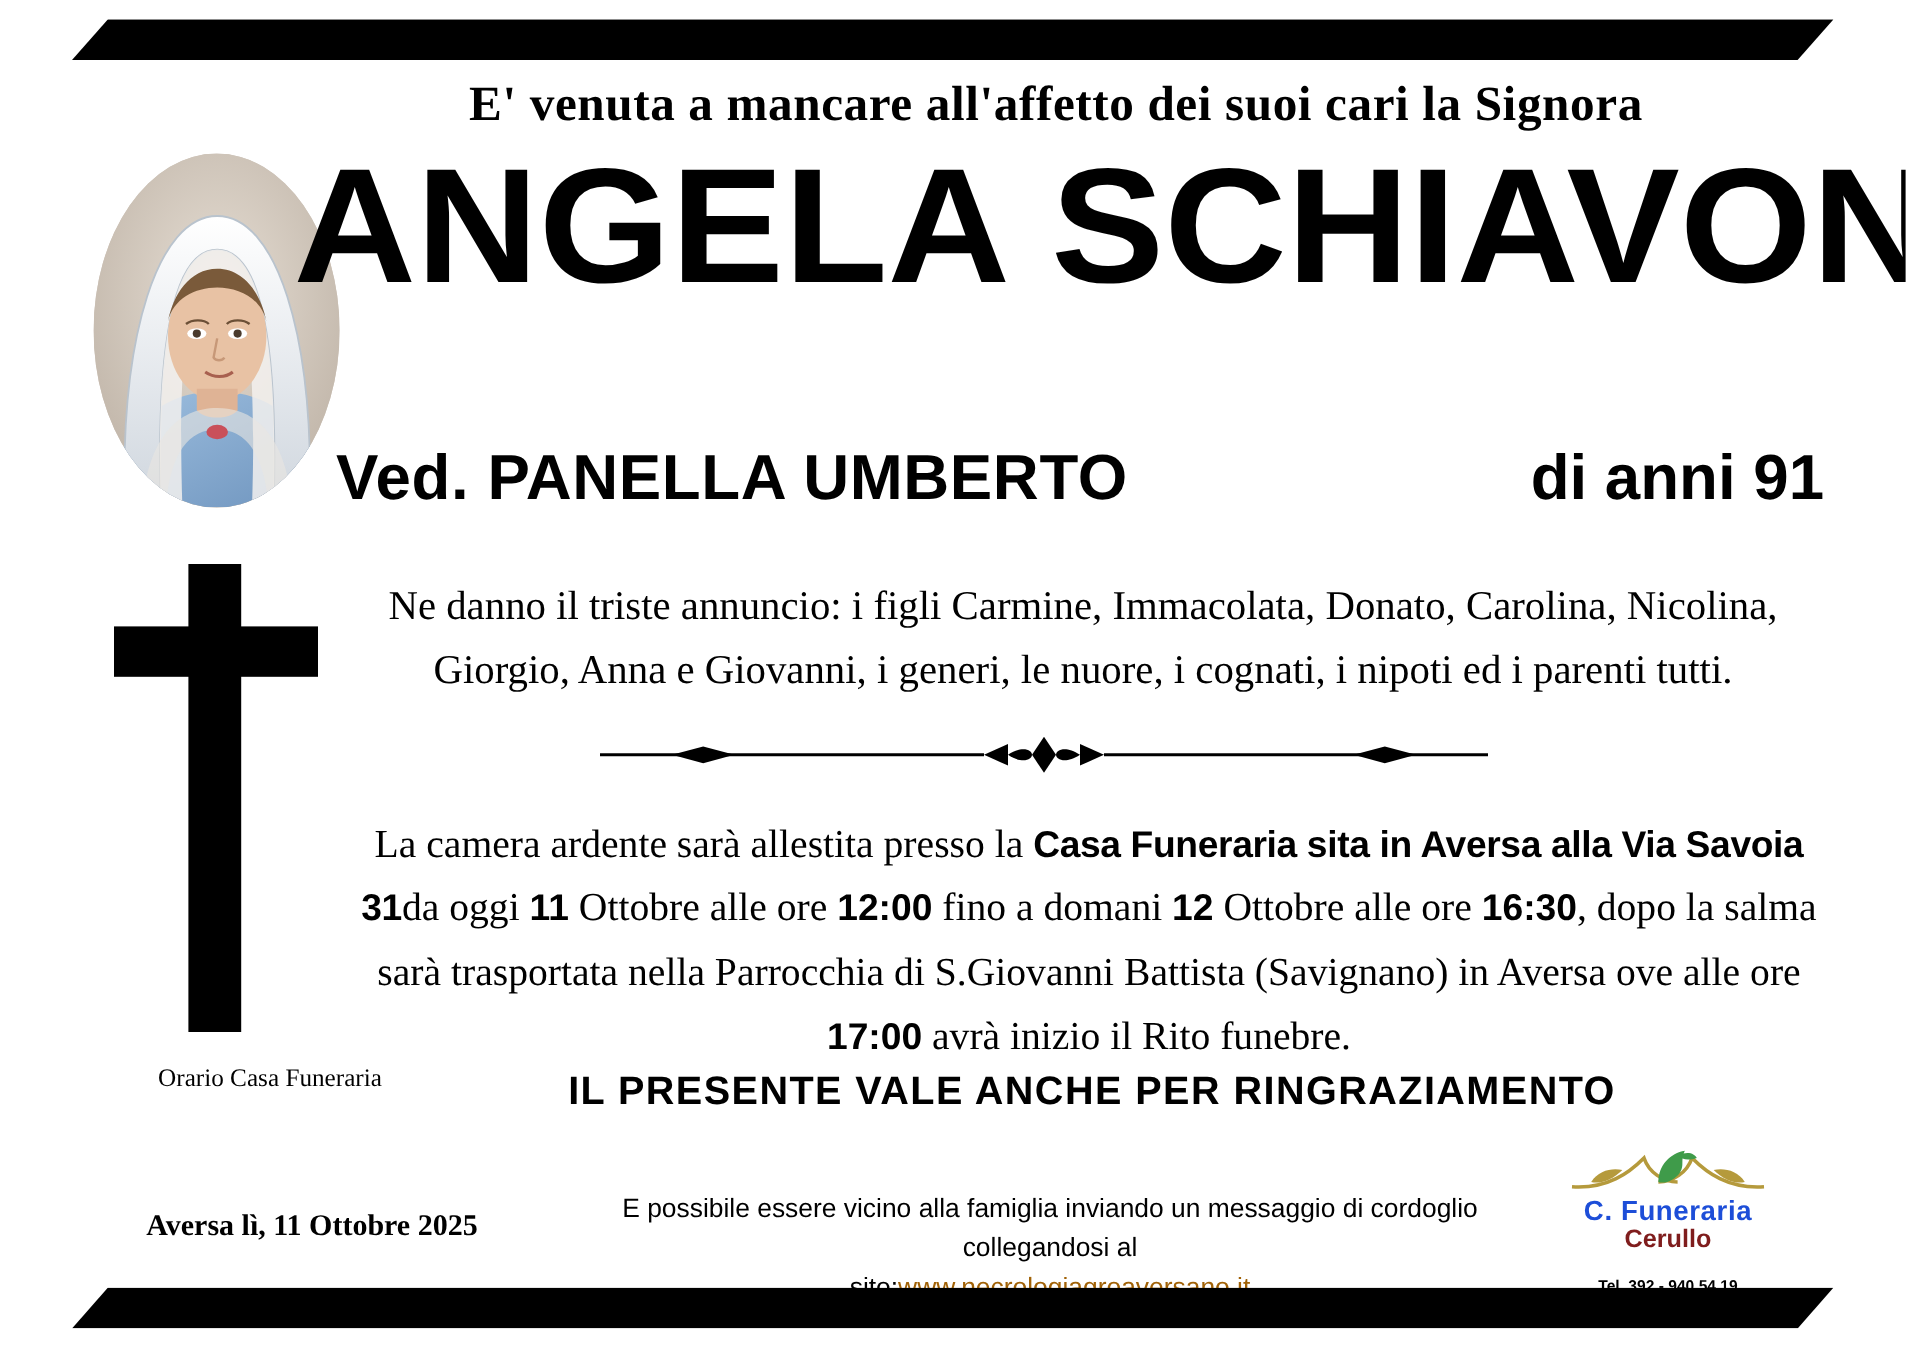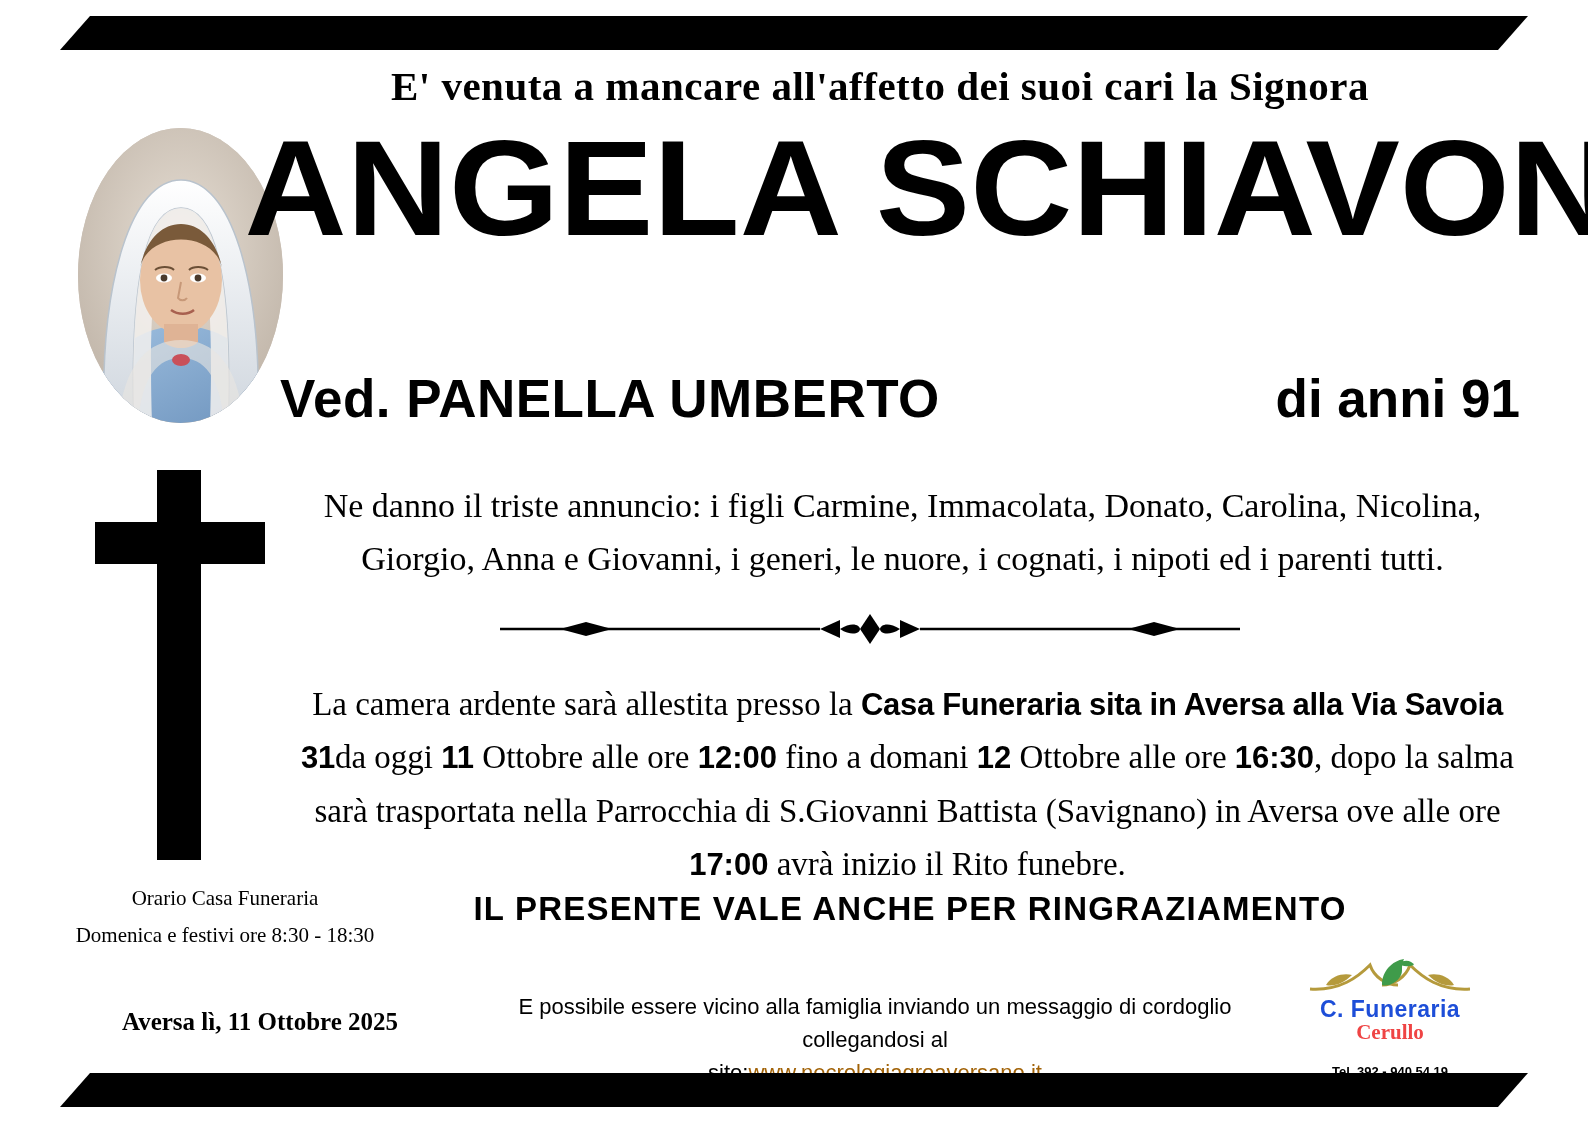--- a/index.html
+++ b/index.html
@@ -229,24 +229,24 @@
   }
   .logo .title {
     font-family: "Liberation Sans", sans-serif;
     font-weight: bold;
     font-size: 23px;
     color: #1d4ed8;
     letter-spacing: 0.5px;
     line-height: 1.05;
   }
   .logo .sub {
-    font-family: Liberation Serif, serif;
+    font-family: Liberation Sans, sans-serif;
     font-weight: bold;
     font-size: 21px;
-    color: #ef4444;
+    color: #7f1d1d;
     line-height: 1.1;
   }
   .logo .tel {
     font-family: Liberation Sans, sans-serif;
     font-weight: bold;
     font-size: 13px;
     color: #000;
     margin-top: 20px;
     white-space: nowrap;
   }
@@ -331,21 +331,20 @@
 </div>
 
 <div class="body-text">
   <span>La camera ardente sarà allestita presso la </span><b>Casa Funeraria sita in Aversa alla Via Savoia 31</b><span>da oggi </span><span class="num">11</span><span> Ottobre alle ore </span><span class="num">12:00</span><span> fino a domani </span><span class="num">12</span><span> Ottobre alle ore </span><span class="num">16:30</span><span>, dopo la salma sarà trasportata nella Parrocchia di S.Giovanni Battista (Savignano) in Aversa ove alle ore </span><span class="num">17:00</span><span> avrà inizio il Rito funebre.</span>
 </div>
 
 <div class="thanks">IL PRESENTE VALE ANCHE PER RINGRAZIAMENTO</div>
 
 <div class="hours">
   <div>Orario Casa Funeraria</div>
-  <div>Domenica e festivi ore 8:30 - 18:30</div>
 </div>
 
 <div class="date">Aversa lì, 11 Ottobre 2025</div>
 
 <div class="site-note">
   <span>E possibile essere vicino alla famiglia inviando un messaggio di cordoglio collegandosi al</span><br>
   <span>sito:</span><a href="#">www.necrologiagroaversano.it</a>
 </div>
 
 <div class="logo">

